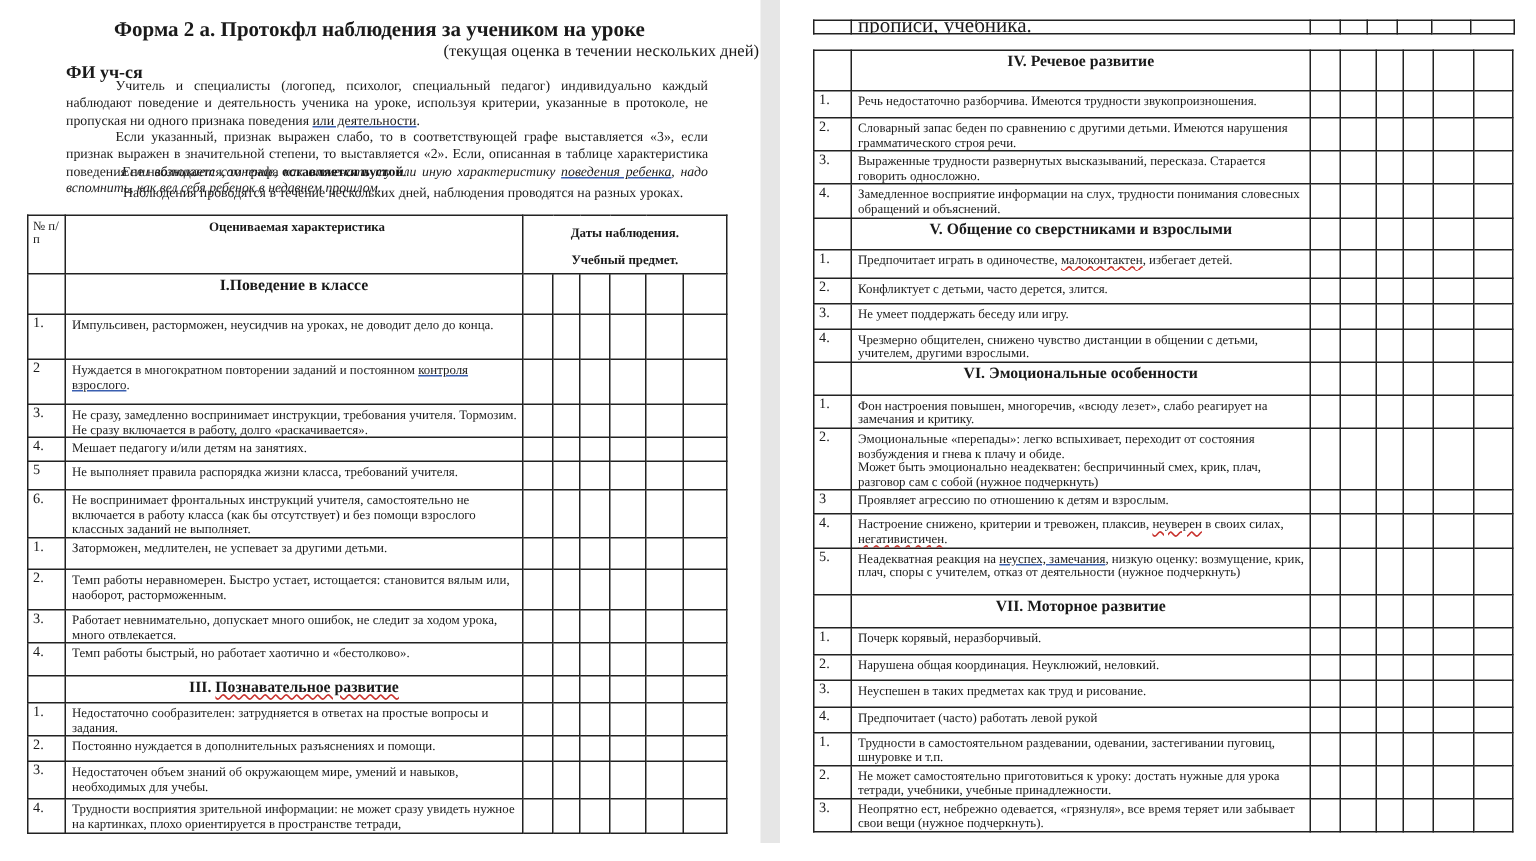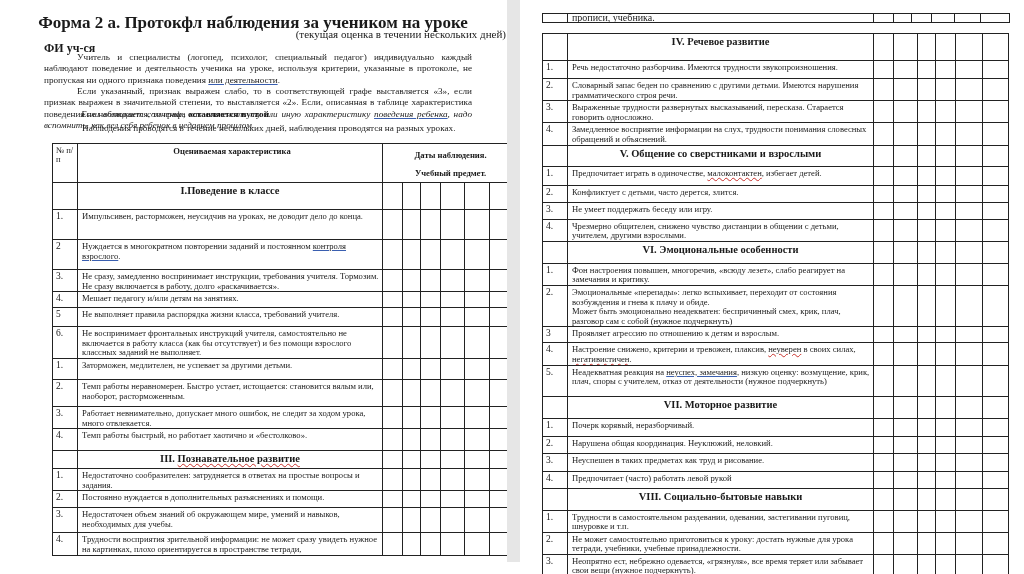--- a/index.html
+++ b/index.html
@@ -3,41 +3,41 @@
 <meta charset="utf-8">
 <style>
   html, body { margin:0; padding:0; }
   body { width:1024px; height:574px; background:#ffffff; position:relative; overflow:hidden;
          font-family:"Liberation Serif", "DejaVu Serif", serif; color:#1a1a1a; }
   .page { position:absolute; top:0; background:#fff; }
   #page-left { left:0; width:506px; height:574px; }
   #page-right { left:521px; width:503px; height:574px; }
   .gutter { position:absolute; left:507px; top:0; width:13px; height:562px; background:#e6e6e6; }
 
-  .title { position:absolute; left:0; width:506px; top:13px; text-align:center; font-weight:bold; font-size:17px; }
+  .title { position:absolute; left:0; width:506px; top:13px; text-align:center; font-weight:bold; font-size:14px; }
   .subtitle { position:absolute; left:0; width:506px; top:28px; text-align:right; font-size:11px; }
   .fi { position:absolute; left:44px; top:41px; font-weight:bold; font-size:12px; }
   .para { position:absolute; left:44px; width:428px; font-size:9.2px; line-height:11.3px; text-align:justify; }
   .para .u { text-decoration:underline; text-decoration-color:#3a5fb0; }
   .para b { font-weight:bold; }
   #p1 { top:52px; text-indent:33px; }
   #p2 { top:86px; text-indent:33px; }
   #p3 { top:109px; text-indent:37px;font-style:italic; }
   #p4 { top:123px;margin-left:38px; }
 
   table.grid { position:absolute; border-collapse:collapse; table-layout:fixed; }
   table.grid td { border:1px solid #222; padding:0 0 0 4px; font-size:8.6px; line-height:9.6px; vertical-align:top; overflow:hidden; }
   table.grid td.num { padding-left:3px; padding-top:2px; font-size:9.5px; }
   table.grid td.txt { padding-top:2px; }
   table.grid td.sec { text-align:center; font-weight:bold; font-size:10.5px; padding:3px 0 0 0; }
   table.grid td.blank { padding:0; }
   .sq { text-decoration:underline wavy #c8322d; text-decoration-thickness:1px; }
   .ul { text-decoration:underline; text-decoration-color:#3a5fb0; }
 
-  #table-left { left:18px; top:143px; width:466px;margin-left:34px; }
+  #table-left { left:18px; top:143px; width:466px; }
   #table-right { left:542px; top:33px; width:467px; }
   #frag-right { left:542px; top:13px; width:467px; }
   .hdr-main { text-align:center; font-weight:bold; font-size:10.5px; padding-top:3px !important; }
   .hdr-dates { text-align:center; font-weight:bold; font-size:10.5px; line-height:18px !important; padding:2px 0 0 0 !important; }
 </style>
 </head>
 <body>
 
 <div class="page" id="page-left">
   <div class="title">Форма 2 а. Протокфл наблюдения за учеником на уроке</div>
@@ -241,21 +241,21 @@
     <col style="width:20px">
       <col style="width:18px">
       <col style="width:20px">
       <col style="width:23px">
       <col style="width:26px">
       <col style="width:29px">
   </colgroup>
   <tbody>
     <tr style="height:8px">
       <td class="blank"></td>
-      <td class="txt" style="font-size:10px;line-height:7px;padding-top:0;height:8px">прописи, учебника.</td>
+      <td class="txt" style="font-size:14px;line-height:7px;padding-top:0;height:8px">прописи, учебника.</td>
       <td class="blank"></td>
         <td class="blank"></td>
         <td class="blank"></td>
         <td class="blank"></td>
         <td class="blank"></td>
         <td class="blank"></td>
     </tr>
   </tbody>
 </table>
 
@@ -474,30 +474,20 @@
       <tr style="height:17px">
         <td class="num">4.</td>
         <td class="txt"><span>Предпочитает (часто) работать левой рукой</span></td>
         <td class="blank"></td>
         <td class="blank"></td>
         <td class="blank"></td>
         <td class="blank"></td>
         <td class="blank"></td>
         <td class="blank"></td>
       </tr>
-      <tr style="height:22px">
-        <td class="blank"></td>
-        <td class="sec">VIII. Социально-бытовые навыки</td>
-        <td class="blank"></td>
-        <td class="blank"></td>
-        <td class="blank"></td>
-        <td class="blank"></td>
-        <td class="blank"></td>
-        <td class="blank"></td>
-      </tr>
       <tr style="height:18px">
         <td class="num">1.</td>
         <td class="txt"><span>Трудности в самостоятельном раздевании, одевании, застегивании пуговиц, шнуровке и т.п.</span></td>
         <td class="blank"></td>
         <td class="blank"></td>
         <td class="blank"></td>
         <td class="blank"></td>
         <td class="blank"></td>
         <td class="blank"></td>
       </tr>

